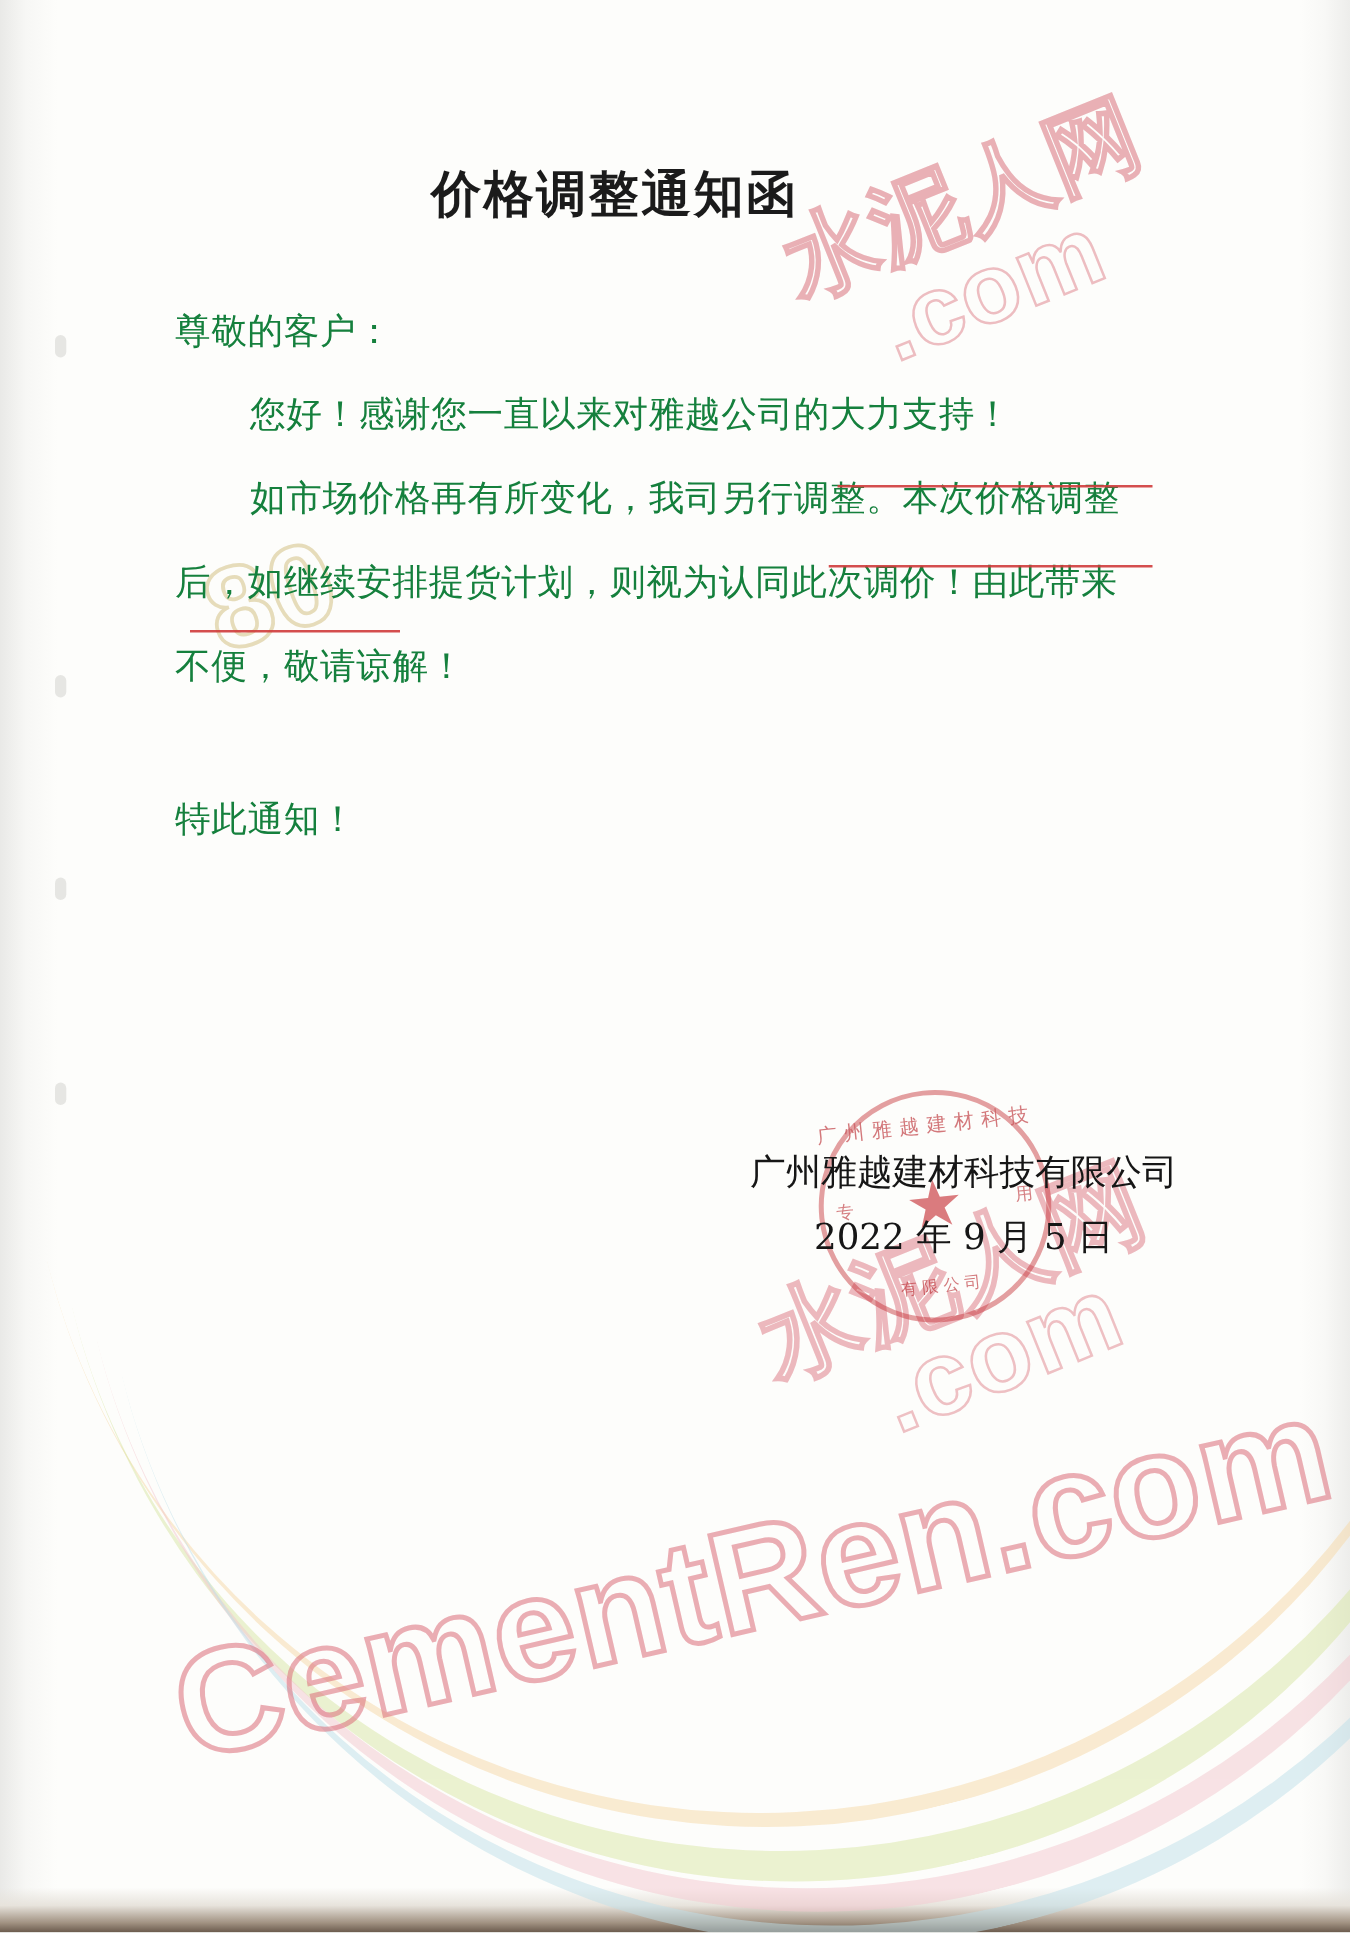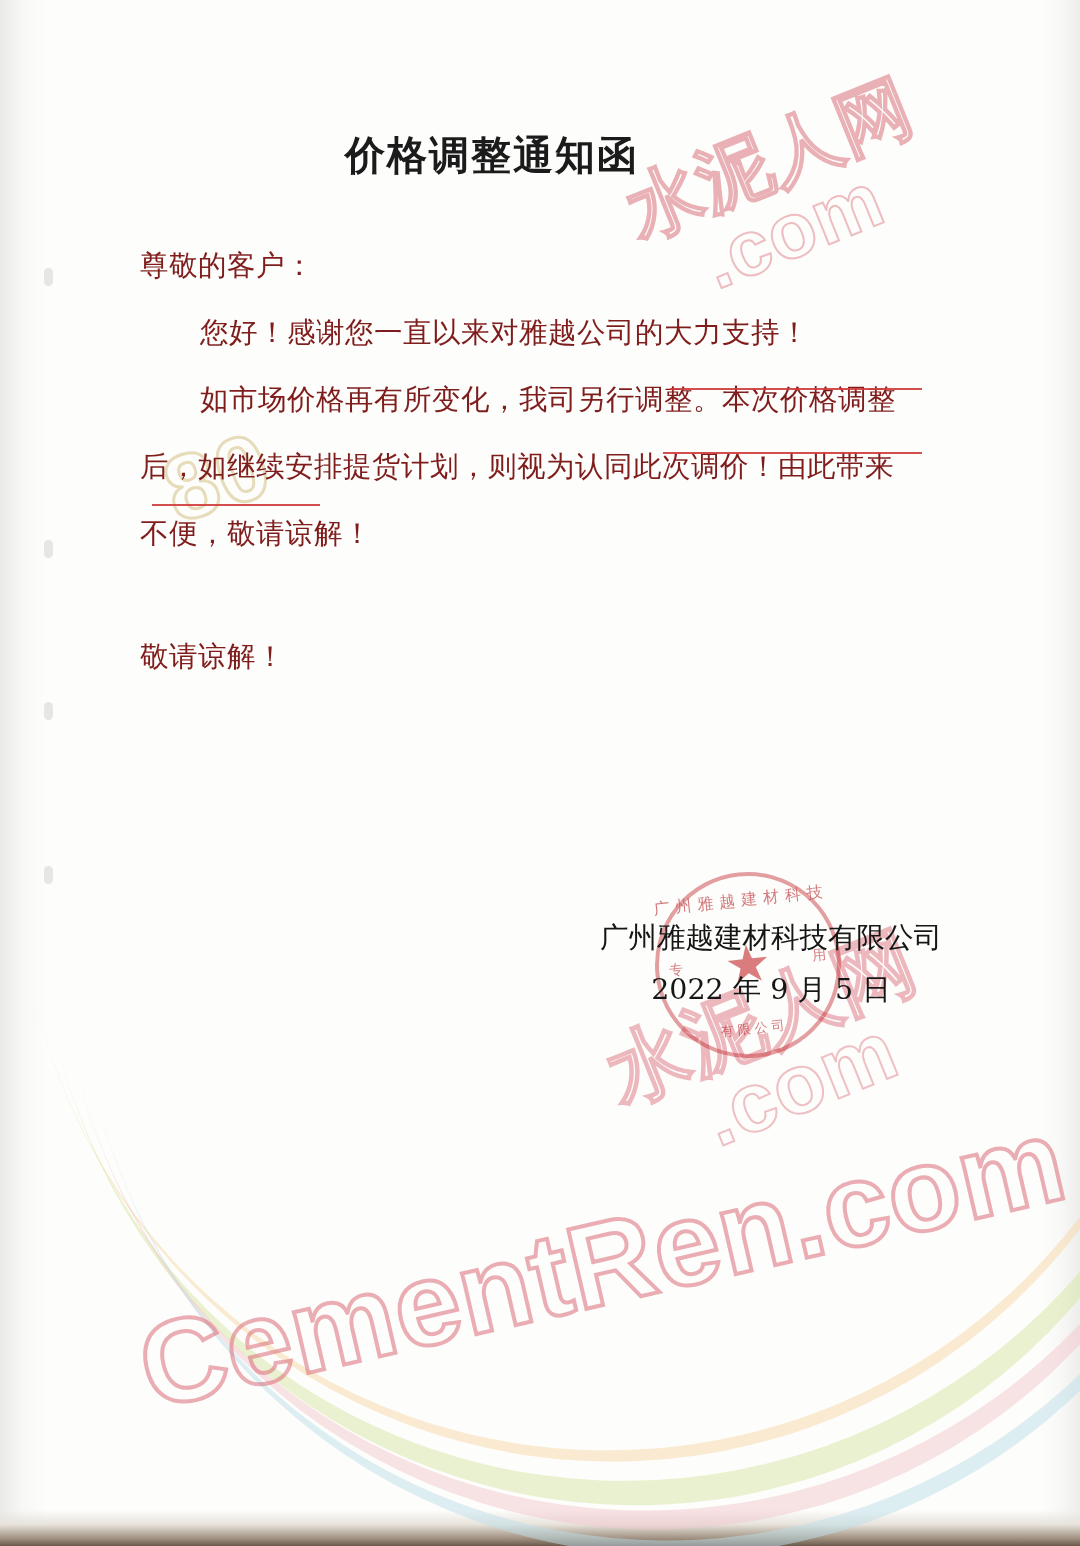--- a/index.html
+++ b/index.html
@@ -152,21 +152,21 @@
     font-family: "DejaVu Serif", serif;
   }
 
   .body-block {
     position: absolute;
     left: 140px;
     top: 232px;
     width: 782px;
     font-size: 28.5px;
     line-height: 67px;
-    color: #7f1d1d;
+    color: #15803d;
     font-family: Liberation Serif, serif;
     letter-spacing: .5px;
   }
   .p {
     margin: 0;
     text-indent: 0;
   }
   .p.indent { text-indent: 60px; }
   .p.gap-before { margin-top: 56px; }
 
@@ -269,21 +269,21 @@
     <div class="wm-text wm-com-mid">.com</div>
     <div class="wm-text wm-big-brand">CementRen.com</div>
   </div>
 
   <div class="doc-title">价格调整通知函</div>
 
   <div class="body-block">
     <p class="p">尊敬的客户：</p>
     <p class="p indent">您好！感谢您一直以来对雅越公司的大力支持！</p>
     <p class="p indent">如市场价格再有所变化，我司另行调整。本次价格调整后，如继续安排提货计划，则视为认同此次调价！由此带来不便，敬请谅解！</p>
-    <p class="p gap-before">敬请谅解！</p>
+    <p class="p gap-before">特此通知！</p>
   </div>
 
   <div class="ul-red" style="left:670px; top:388px; width:252px;"></div>
   <div class="ul-red" style="left:663px; top:452px; width:259px;"></div>
   <div class="ul-red" style="left:152px; top:504px; width:168px;"></div>
 
   <div class="stamp">
     <div class="stamp-inner"></div>
     <div class="stamp-arc-top">广州雅越建材科技</div>
     <div class="stamp-side-l">专</div>

